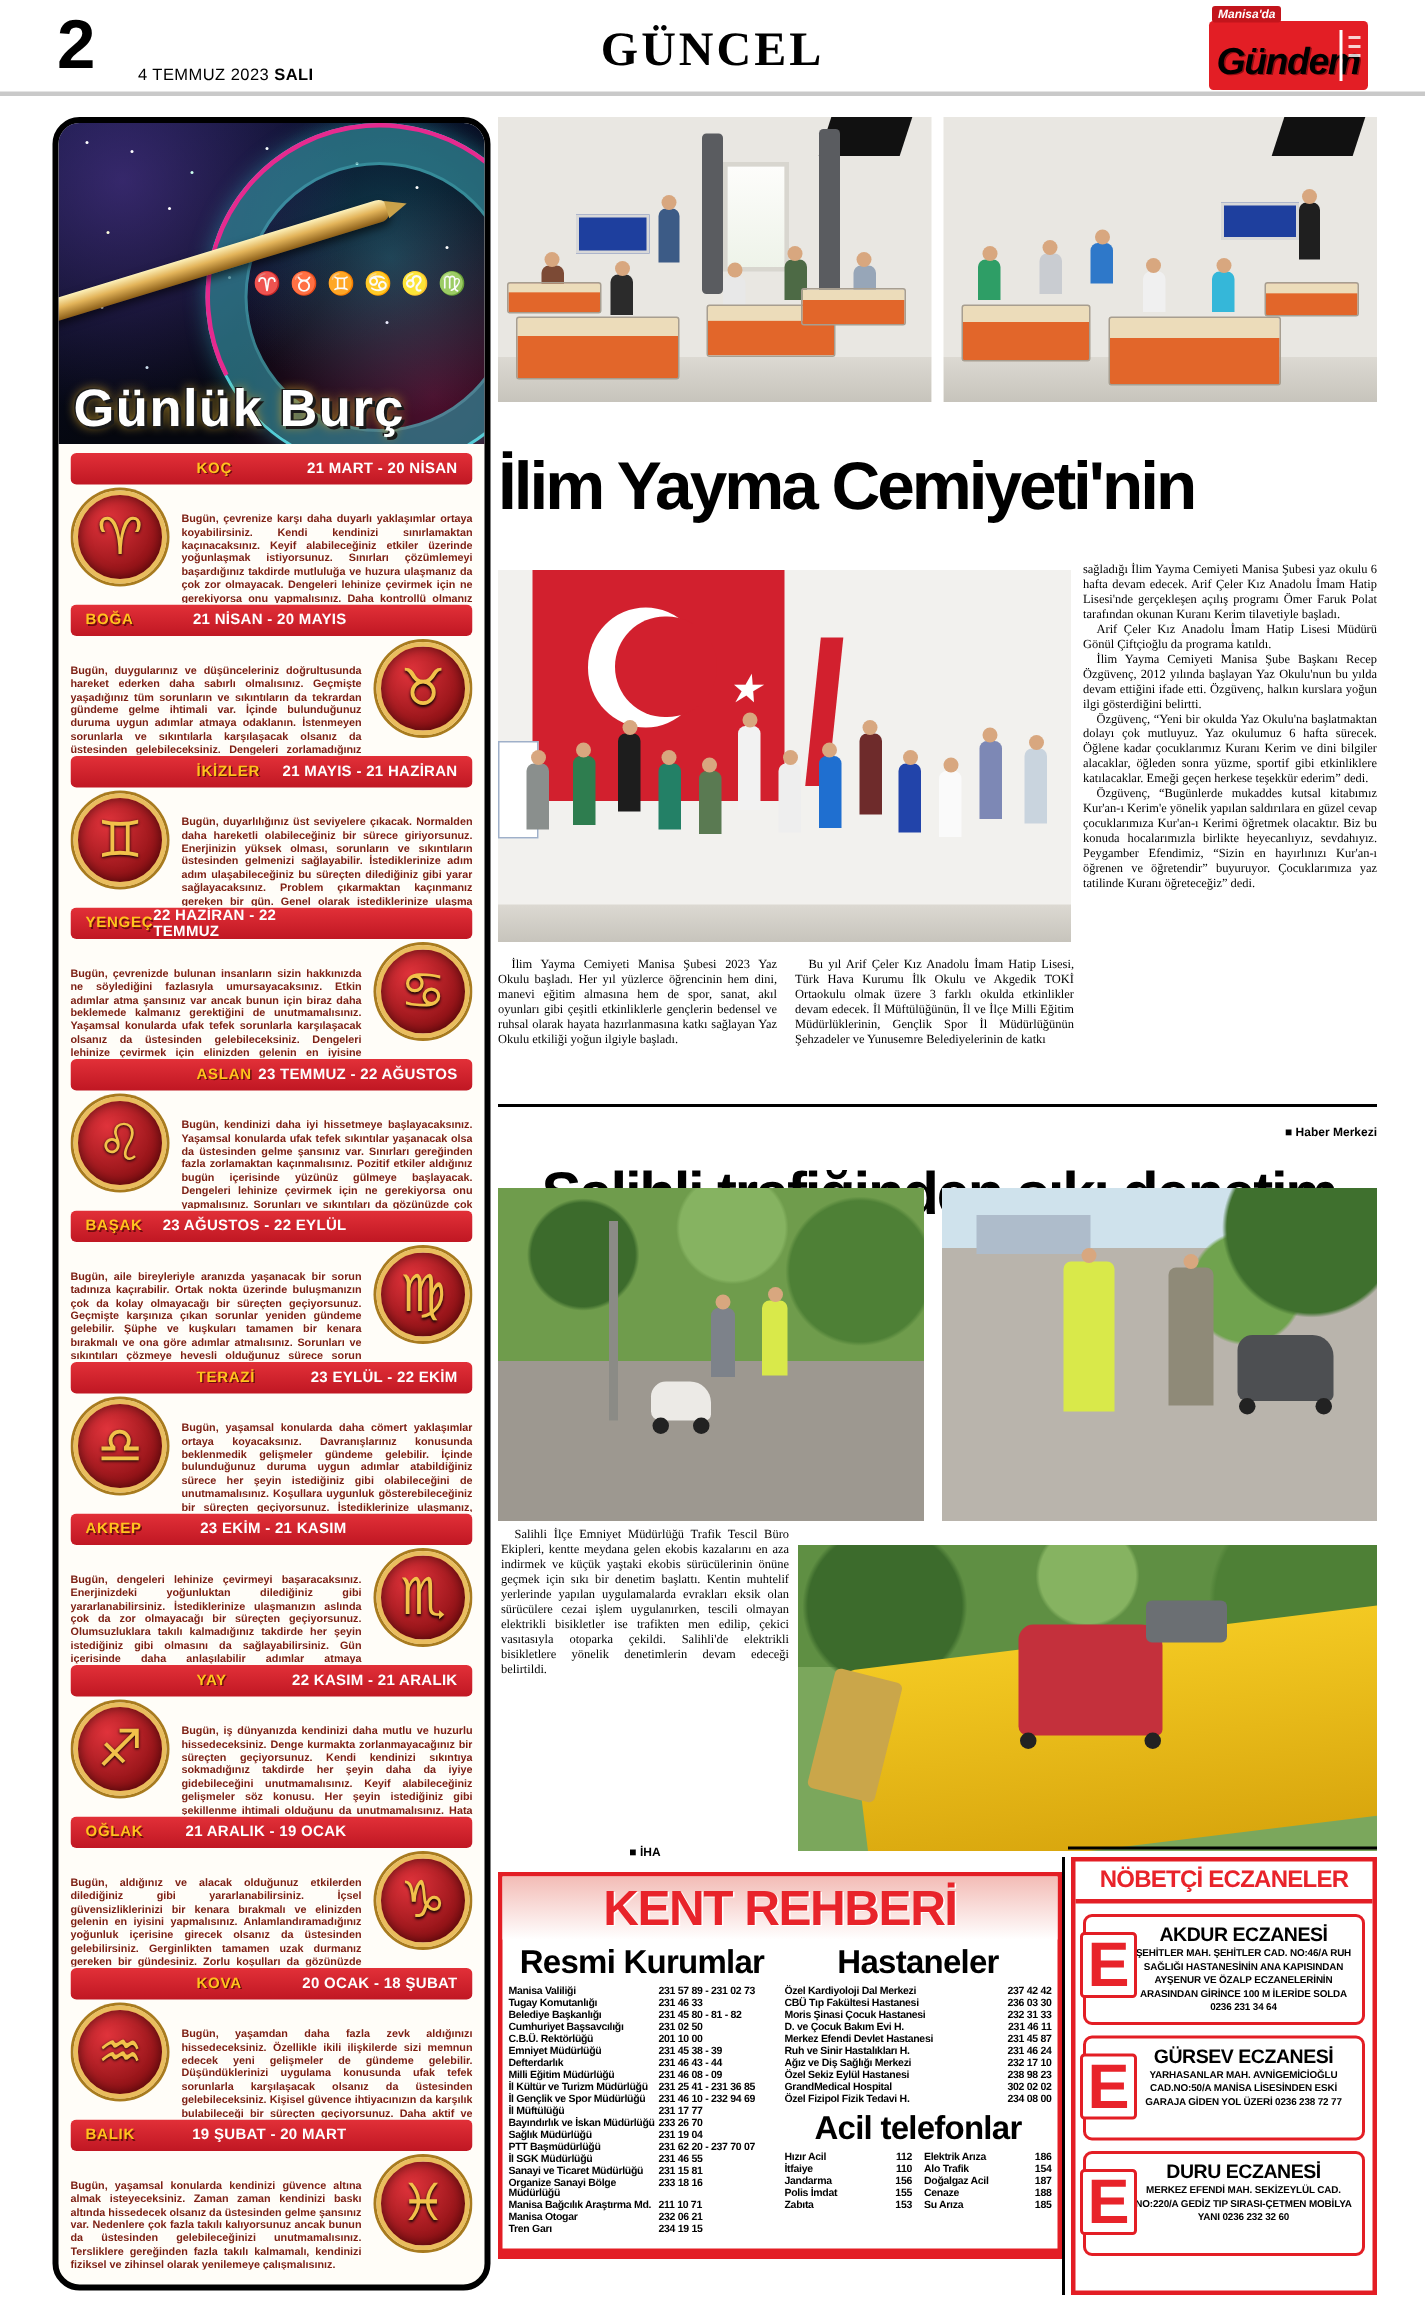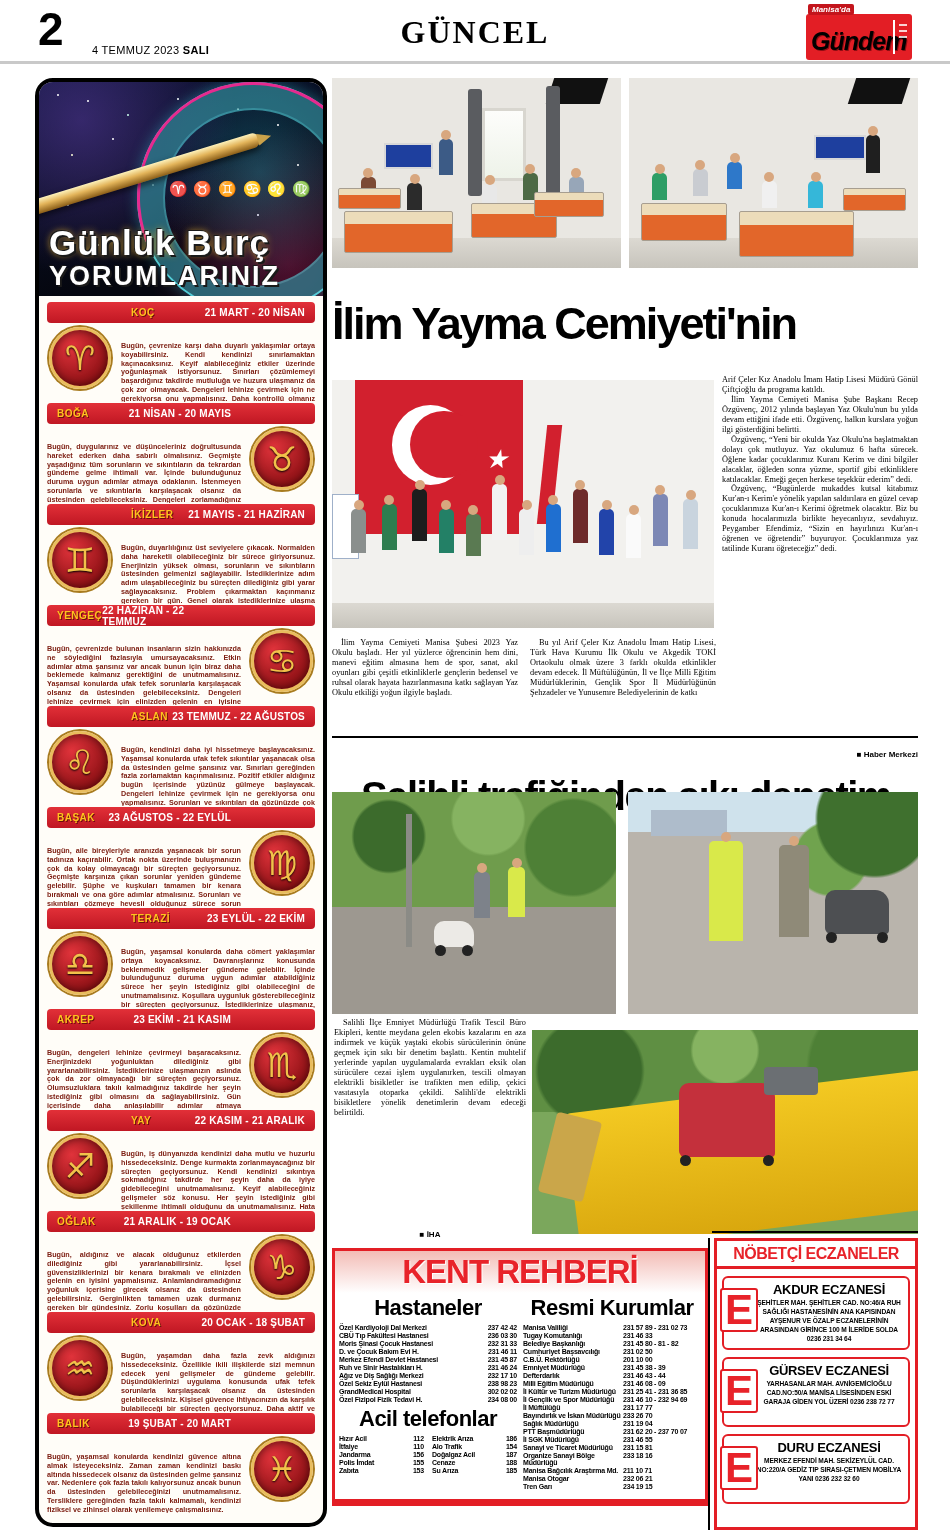--- a/index.html
+++ b/index.html
@@ -167,21 +167,20 @@
   <aside class="astrobox" data-interactable="false">
     <div class="astro" data-interactable="false">
       <i class="stars" data-interactable="false"></i>
       <div class="wheel" data-interactable="false">
         <span class="arc" data-interactable="false"></span>
         <span class="glyphs" data-interactable="false">♈♉♊♋♌♍</span>
       </div>
       <i class="pen" data-interactable="false"></i>
       <div class="atitle" data-interactable="false">
         <div class="l1" data-interactable="false">Günlük Burç</div>
-        <div class="l2" data-interactable="false">YORUMLARINIZ</div>
       </div>
     </div>
     <div class="signs" data-interactable="false">
 
         <div class="sign" data-interactable="false">
           <div class="sbanner" data-interactable="false">
             <span class="sname" data-interactable="false">KOÇ</span>
             <span class="sdate" data-interactable="false">21 MART - 20 NİSAN</span>
           </div>
           <div class="sicon" data-interactable="false">
@@ -366,20 +365,21 @@
     <em class="ph-fig" style="--c:#1f6fd0;left:56%;top:50%;height:48px" data-interactable="false"></em>
     <em class="ph-fig" style="--c:#6e2b2b;left:63%;top:44%;height:54px" data-interactable="false"></em>
     <em class="ph-fig" style="--c:#2244aa;left:70%;top:52%;height:46px" data-interactable="false"></em>
     <em class="ph-fig" style="--c:#fafafa;left:77%;top:54%;height:44px" data-interactable="false"></em>
     <em class="ph-fig" style="--c:#7d88b5;left:84%;top:46%;height:52px" data-interactable="false"></em>
     <em class="ph-fig" style="--c:#c9d4de;left:92%;top:48%;height:50px" data-interactable="false"></em>
   </div>
 
   <div class="a1-right serif" data-interactable="false">
 
+  <p data-interactable="false">sağladığı İlim Yayma Cemiyeti Manisa Şubesi yaz okulu 6 hafta devam edecek. Arif Çeler Kız Anadolu İmam Hatip Lisesi'nde gerçekleşen açılış programı Ömer Faruk Polat tarafından okunan Kuranı Kerim tilavetiyle başladı.</p>
       <p data-interactable="false">Arif Çeler Kız Anadolu İmam Hatip Lisesi Müdürü Gönül Çiftçioğlu da programa katıldı.</p>
       <p data-interactable="false">İlim Yayma Cemiyeti Manisa Şube Başkanı Recep Özgüvenç, 2012 yılında başlayan Yaz Okulu'nun bu yılda devam ettiğini ifade etti. Özgüvenç, halkın kurslara yoğun ilgi gösterdiğini belirtti.</p>
       <p data-interactable="false">Özgüvenç, “Yeni bir okulda Yaz Okulu'na başlatmaktan dolayı çok mutluyuz. Yaz okulumuz 6 hafta sürecek. Öğlene kadar çocuklarımız Kuranı Kerim ve dini bilgiler alacaklar, öğleden sonra yüzme, sportif gibi etkinliklere katılacaklar. Emeği geçen herkese teşekkür ederim” dedi.</p>
       <p data-interactable="false">Özgüvenç, “Bugünlerde mukaddes kutsal kitabımız Kur'an-ı Kerim'e yönelik yapılan saldırılara en güzel cevap çocuklarımıza Kur'an-ı Kerimi öğretmek olacaktır. Biz bu konuda hocalarımızla birlikte heyecanlıyız, sevdahıyız. Peygamber Efendimiz, “Sizin en hayırlınızı Kur'an-ı öğrenen ve öğretendir” buyuruyor. Çocuklarımıza yaz tatilinde Kuranı öğreteceğiz” dedi.</p>
     </div>
   <span class="byline" style="position:absolute;left:722px;top:748px;width:196px" data-interactable="false">■ Haber Merkezi</span>
 
   <div class="a1-cols serif" data-interactable="false">
     <div>
         <p data-interactable="false">İlim Yayma Cemiyeti Manisa Şubesi 2023 Yaz Okulu başladı. Her yıl yüzlerce öğrencinin hem dini, manevi eğitim almasına hem de spor, sanat, akıl oyunları gibi çeşitli etkinliklerle gençlerin bedensel ve ruhsal olarak hayata hazırlanmasına katkı sağlayan Yaz Okulu etkiliği yoğun ilgiyle başladı.</p>
@@ -427,20 +427,125 @@
     <i style="left:10%;top:30%;width:95%;height:68%;background:linear-gradient(#f3c922,#d9a70e);transform:rotate(-7deg);border-radius:6px" data-interactable="false"></i>
     <i style="left:4%;top:42%;width:12%;height:40%;background:#caa64a;transform:rotate(14deg);border-radius:4px" data-interactable="false"></i>
     <i class="ph-scoot" style="left:38%;top:26%;width:96px;height:74px;background:#c4303c" data-interactable="false"></i>
     <i style="left:60%;top:18%;width:14%;height:14%;background:#6b6f73;border-radius:4px" data-interactable="false"></i>
   </div>
 
   <section class="kent" data-interactable="false">
     <div class="kent-title" data-interactable="false">KENT REHBERİ</div>
     <div class="kent-cols">
       <div class="kcol" data-interactable="false">
+        <div class="khead" data-interactable="false">Resmi Kurumlar</div>
+        <div data-interactable="false">
+
+            <div class="krow" data-interactable="false">
+              <span class="kname" data-interactable="false">Manisa Valiliği</span>
+              <span class="kphone" data-interactable="false">231 57 89 - 231 02 73</span>
+            </div>
+
+            <div class="krow" data-interactable="false">
+              <span class="kname" data-interactable="false">Tugay Komutanlığı</span>
+              <span class="kphone" data-interactable="false">231 46 33</span>
+            </div>
+
+            <div class="krow" data-interactable="false">
+              <span class="kname" data-interactable="false">Belediye Başkanlığı</span>
+              <span class="kphone" data-interactable="false">231 45 80 - 81 - 82</span>
+            </div>
+
+            <div class="krow" data-interactable="false">
+              <span class="kname" data-interactable="false">Cumhuriyet Başsavcılığı</span>
+              <span class="kphone" data-interactable="false">231 02 50</span>
+            </div>
+
+            <div class="krow" data-interactable="false">
+              <span class="kname" data-interactable="false">C.B.Ü. Rektörlüğü</span>
+              <span class="kphone" data-interactable="false">201 10 00</span>
+            </div>
+
+            <div class="krow" data-interactable="false">
+              <span class="kname" data-interactable="false">Emniyet Müdürlüğü</span>
+              <span class="kphone" data-interactable="false">231 45 38 - 39</span>
+            </div>
+
+            <div class="krow" data-interactable="false">
+              <span class="kname" data-interactable="false">Defterdarlık</span>
+              <span class="kphone" data-interactable="false">231 46 43 - 44</span>
+            </div>
+
+            <div class="krow" data-interactable="false">
+              <span class="kname" data-interactable="false">Milli Eğitim Müdürlüğü</span>
+              <span class="kphone" data-interactable="false">231 46 08 - 09</span>
+            </div>
+
+            <div class="krow" data-interactable="false">
+              <span class="kname" data-interactable="false">İl Kültür ve Turizm Müdürlüğü</span>
+              <span class="kphone" data-interactable="false">231 25 41 - 231 36 85</span>
+            </div>
+
+            <div class="krow" data-interactable="false">
+              <span class="kname" data-interactable="false">İl Gençlik ve Spor Müdürlüğü</span>
+              <span class="kphone" data-interactable="false">231 46 10 - 232 94 69</span>
+            </div>
+
+            <div class="krow" data-interactable="false">
+              <span class="kname" data-interactable="false">İl Müftülüğü</span>
+              <span class="kphone" data-interactable="false">231 17 77</span>
+            </div>
+
+            <div class="krow" data-interactable="false">
+              <span class="kname" data-interactable="false">Bayındırlık ve İskan Müdürlüğü</span>
+              <span class="kphone" data-interactable="false">233 26 70</span>
+            </div>
+
+            <div class="krow" data-interactable="false">
+              <span class="kname" data-interactable="false">Sağlık Müdürlüğü</span>
+              <span class="kphone" data-interactable="false">231 19 04</span>
+            </div>
+
+            <div class="krow" data-interactable="false">
+              <span class="kname" data-interactable="false">PTT Başmüdürlüğü</span>
+              <span class="kphone" data-interactable="false">231 62 20 - 237 70 07</span>
+            </div>
+
+            <div class="krow" data-interactable="false">
+              <span class="kname" data-interactable="false">İl SGK Müdürlüğü</span>
+              <span class="kphone" data-interactable="false">231 46 55</span>
+            </div>
+
+            <div class="krow" data-interactable="false">
+              <span class="kname" data-interactable="false">Sanayi ve Ticaret Müdürlüğü</span>
+              <span class="kphone" data-interactable="false">231 15 81</span>
+            </div>
+
+            <div class="krow" data-interactable="false">
+              <span class="kname" data-interactable="false">Organize Sanayi Bölge Müdürlüğü</span>
+              <span class="kphone" data-interactable="false">233 18 16</span>
+            </div>
+
+            <div class="krow" data-interactable="false">
+              <span class="kname" data-interactable="false">Manisa Bağcılık Araştırma Md.</span>
+              <span class="kphone" data-interactable="false">211 10 71</span>
+            </div>
+
+            <div class="krow" data-interactable="false">
+              <span class="kname" data-interactable="false">Manisa Otogar</span>
+              <span class="kphone" data-interactable="false">232 06 21</span>
+            </div>
+
+            <div class="krow" data-interactable="false">
+              <span class="kname" data-interactable="false">Tren Garı</span>
+              <span class="kphone" data-interactable="false">234 19 15</span>
+            </div>
+          </div>
+      </div>
+      <div class="kcol" data-interactable="false">
         <div class="khead" data-interactable="false">Hastaneler</div>
         <div data-interactable="false">
 
             <div class="krow hrow" data-interactable="false">
               <span class="kname" data-interactable="false">Özel Kardiyoloji Dal Merkezi</span>
               <span class="kphone" data-interactable="false">237 42 42</span>
             </div>
 
             <div class="krow hrow" data-interactable="false">
               <span class="kname" data-interactable="false">CBÜ Tıp Fakültesi Hastanesi</span>
@@ -537,125 +642,20 @@
                 <span class="kname" data-interactable="false">Cenaze</span>
                 <span class="kphone" data-interactable="false">188</span>
               </div>
 
               <div class="krow" data-interactable="false">
                 <span class="kname" data-interactable="false">Su Arıza</span>
                 <span class="kphone" data-interactable="false">185</span>
               </div>
             </div>
         </div>
-      </div>
-      <div class="kcol" data-interactable="false">
-        <div class="khead" data-interactable="false">Resmi Kurumlar</div>
-        <div data-interactable="false">
-
-            <div class="krow" data-interactable="false">
-              <span class="kname" data-interactable="false">Manisa Valiliği</span>
-              <span class="kphone" data-interactable="false">231 57 89 - 231 02 73</span>
-            </div>
-
-            <div class="krow" data-interactable="false">
-              <span class="kname" data-interactable="false">Tugay Komutanlığı</span>
-              <span class="kphone" data-interactable="false">231 46 33</span>
-            </div>
-
-            <div class="krow" data-interactable="false">
-              <span class="kname" data-interactable="false">Belediye Başkanlığı</span>
-              <span class="kphone" data-interactable="false">231 45 80 - 81 - 82</span>
-            </div>
-
-            <div class="krow" data-interactable="false">
-              <span class="kname" data-interactable="false">Cumhuriyet Başsavcılığı</span>
-              <span class="kphone" data-interactable="false">231 02 50</span>
-            </div>
-
-            <div class="krow" data-interactable="false">
-              <span class="kname" data-interactable="false">C.B.Ü. Rektörlüğü</span>
-              <span class="kphone" data-interactable="false">201 10 00</span>
-            </div>
-
-            <div class="krow" data-interactable="false">
-              <span class="kname" data-interactable="false">Emniyet Müdürlüğü</span>
-              <span class="kphone" data-interactable="false">231 45 38 - 39</span>
-            </div>
-
-            <div class="krow" data-interactable="false">
-              <span class="kname" data-interactable="false">Defterdarlık</span>
-              <span class="kphone" data-interactable="false">231 46 43 - 44</span>
-            </div>
-
-            <div class="krow" data-interactable="false">
-              <span class="kname" data-interactable="false">Milli Eğitim Müdürlüğü</span>
-              <span class="kphone" data-interactable="false">231 46 08 - 09</span>
-            </div>
-
-            <div class="krow" data-interactable="false">
-              <span class="kname" data-interactable="false">İl Kültür ve Turizm Müdürlüğü</span>
-              <span class="kphone" data-interactable="false">231 25 41 - 231 36 85</span>
-            </div>
-
-            <div class="krow" data-interactable="false">
-              <span class="kname" data-interactable="false">İl Gençlik ve Spor Müdürlüğü</span>
-              <span class="kphone" data-interactable="false">231 46 10 - 232 94 69</span>
-            </div>
-
-            <div class="krow" data-interactable="false">
-              <span class="kname" data-interactable="false">İl Müftülüğü</span>
-              <span class="kphone" data-interactable="false">231 17 77</span>
-            </div>
-
-            <div class="krow" data-interactable="false">
-              <span class="kname" data-interactable="false">Bayındırlık ve İskan Müdürlüğü</span>
-              <span class="kphone" data-interactable="false">233 26 70</span>
-            </div>
-
-            <div class="krow" data-interactable="false">
-              <span class="kname" data-interactable="false">Sağlık Müdürlüğü</span>
-              <span class="kphone" data-interactable="false">231 19 04</span>
-            </div>
-
-            <div class="krow" data-interactable="false">
-              <span class="kname" data-interactable="false">PTT Başmüdürlüğü</span>
-              <span class="kphone" data-interactable="false">231 62 20 - 237 70 07</span>
-            </div>
-
-            <div class="krow" data-interactable="false">
-              <span class="kname" data-interactable="false">İl SGK Müdürlüğü</span>
-              <span class="kphone" data-interactable="false">231 46 55</span>
-            </div>
-
-            <div class="krow" data-interactable="false">
-              <span class="kname" data-interactable="false">Sanayi ve Ticaret Müdürlüğü</span>
-              <span class="kphone" data-interactable="false">231 15 81</span>
-            </div>
-
-            <div class="krow" data-interactable="false">
-              <span class="kname" data-interactable="false">Organize Sanayi Bölge Müdürlüğü</span>
-              <span class="kphone" data-interactable="false">233 18 16</span>
-            </div>
-
-            <div class="krow" data-interactable="false">
-              <span class="kname" data-interactable="false">Manisa Bağcılık Araştırma Md.</span>
-              <span class="kphone" data-interactable="false">211 10 71</span>
-            </div>
-
-            <div class="krow" data-interactable="false">
-              <span class="kname" data-interactable="false">Manisa Otogar</span>
-              <span class="kphone" data-interactable="false">232 06 21</span>
-            </div>
-
-            <div class="krow" data-interactable="false">
-              <span class="kname" data-interactable="false">Tren Garı</span>
-              <span class="kphone" data-interactable="false">234 19 15</span>
-            </div>
-          </div>
       </div>
     </div>
   </section>
 
   <div class="ezrule" data-interactable="false"></div>
   <div class="vline" data-interactable="false"></div>
   <section class="ecz" data-interactable="false">
     <div class="ecz-title" data-interactable="false">NÖBETÇİ ECZANELER</div>
     <div data-interactable="false">
 

